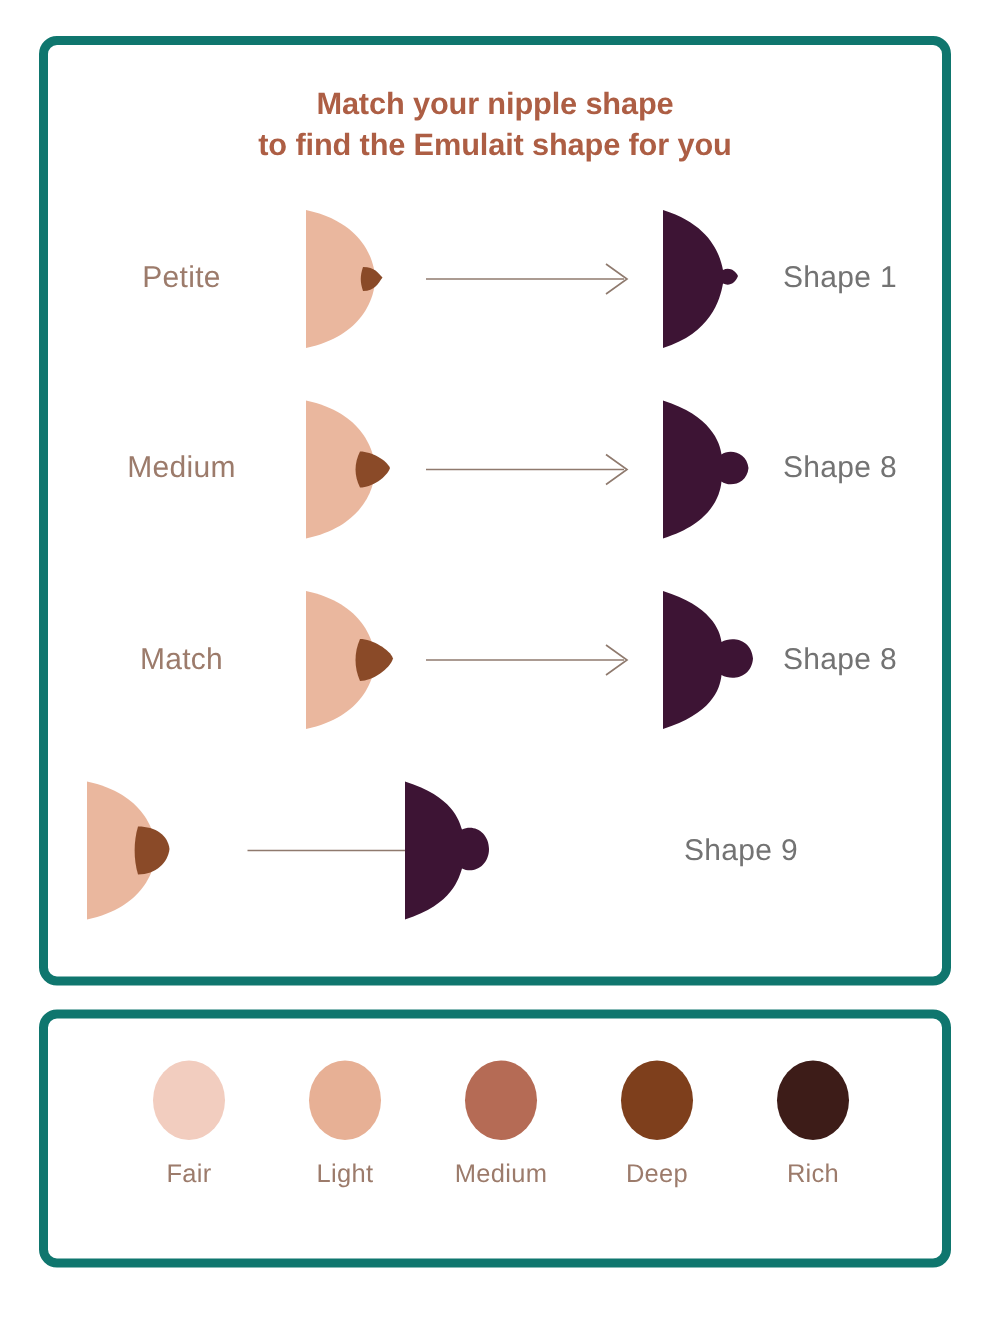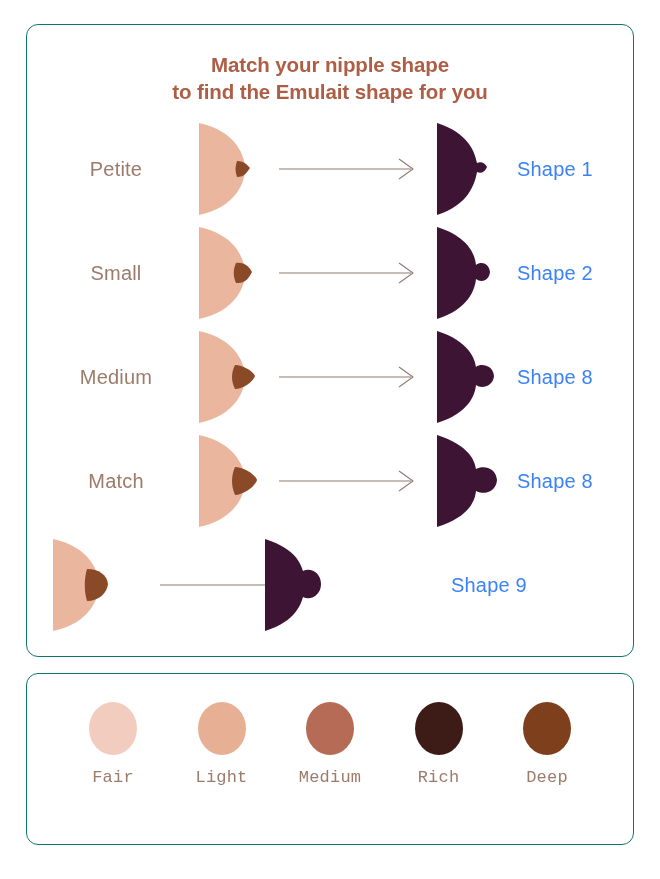--- a/index.html
+++ b/index.html
@@ -21,21 +21,21 @@
     height: 879px;
     box-sizing: border-box;
     padding: 24px 26px 22px 26px;
     display: flex;
     flex-direction: column;
     gap: 16px;
   }
 
   
   .card {
-    border: 1px solid #0f766e;
+    border: 6px solid #0f766e;
     border-radius: 12px;
     background: #ffffff;
     box-sizing: border-box;
   }
 
   .card-match {
     flex: 0 0 633px;
     height: 633px;
     padding: 26px 24px 20px 24px;
     display: flex;
@@ -93,21 +93,21 @@
     font-size: 20px;
     color: #9c7b6b;
     letter-spacing: 0.2px;
     white-space: nowrap;
   }
 
   .shape-label {
     text-align: left;
     padding-left: 16px;
     font-size: 20px;
-    color: #3b82f6;
+    color: #737373;
     letter-spacing: 0.2px;
     white-space: nowrap;
   }
 
   .breast-cell, .nipple-cell {
     display: flex;
     align-items: center;
     justify-content: center;
     height: 100%;
   }
@@ -121,23 +121,22 @@
     height: 100%;
   }
 
   svg { display: block; overflow: visible; }
 
   
   .swatches {
     flex: 1 1 auto;
     display: flex;
     align-items: flex-start;
-    justify-content: space-between;
+    justify-content: flex-end;
     padding: 8px 10px 0 10px;
-    font-family: Liberation Mono, monospace;
   }
 
   .swatch {
     display: flex;
     flex-direction: column;
     align-items: center;
     width: 104px;
   }
 
   .swatch-dot {
@@ -180,41 +179,20 @@
           </svg>
         </div>
         <div class="nipple-cell">
           <svg width="58" height="96" viewBox="0 0 58 96">
             <path d="M2 2 C 34 12, 40 32, 42 42 C 46 40, 50 42, 52 46 C 50 51, 46 53, 42 51 C 40 62, 34 84, 2 94 Z" fill="#3d1434"></path>
           </svg>
         </div>
         <div class="shape-label">Shape 1</div>
       </div>
 
-      <div class="row">
-        <div class="row-label">Small</div>
-        <div class="breast-cell">
-          <svg width="58" height="96" viewBox="0 0 58 96">
-            <path d="M2 2 C 40 10, 48 36, 48 48 C 48 60, 40 86, 2 94 Z" fill="#eab79e"></path>
-            <path d="M39 38 C 48 37, 52 42, 55 47 C 52 53, 48 59, 39 58 C 36 51, 36 45, 39 38 Z" fill="#8a4a28"></path>
-          </svg>
-        </div>
-        <div class="arrow-cell">
-          <svg width="140" height="22" viewBox="0 0 140 22">
-            <line x1="0" y1="11" x2="132" y2="11" stroke="#8f7a6e" stroke-width="1.1"></line>
-            <polyline points="120,1 134,11 120,21" fill="none" stroke="#8f7a6e" stroke-width="1.1"></polyline>
-          </svg>
-        </div>
-        <div class="nipple-cell">
-          <svg width="58" height="96" viewBox="0 0 58 96">
-            <path d="M2 2 C 34 12, 40 30, 41 40 C 46 36, 54 38, 55 47 C 54 56, 46 58, 41 54 C 40 64, 34 84, 2 94 Z" fill="#3d1434"></path>
-          </svg>
-        </div>
-        <div class="shape-label">Shape 2</div>
-      </div>
 
       <div class="row">
         <div class="row-label">Medium</div>
         <div class="breast-cell">
           <svg width="58" height="96" viewBox="0 0 58 96">
             <path d="M2 2 C 40 10, 48 36, 48 48 C 48 60, 40 86, 2 94 Z" fill="#eab79e"></path>
             <path d="M38 36 C 46 36, 56 42, 58 47 C 56 53, 46 60, 38 60 C 34 52, 34 44, 38 36 Z" fill="#8a4a28"></path>
           </svg>
         </div>
         <div class="arrow-cell">
@@ -290,25 +268,25 @@
         <div class="swatch-dot" style="background: rgb(231, 176, 149);"></div>
         <div class="swatch-name">Light</div>
       </div>
 
       <div class="swatch">
         <div class="swatch-dot" style="background: rgb(181, 107, 85);"></div>
         <div class="swatch-name">Medium</div>
       </div>
 
       <div class="swatch">
+        <div class="swatch-dot" style="background: rgb(126, 63, 28);"></div>
+        <div class="swatch-name">Deep</div>
+      </div>
+
+      <div class="swatch">
         <div class="swatch-dot" style="background: rgb(61, 28, 24);"></div>
         <div class="swatch-name">Rich</div>
       </div>
 
-      <div class="swatch">
-        <div class="swatch-dot" style="background: rgb(126, 63, 28);"></div>
-        <div class="swatch-name">Deep</div>
-      </div>
-
     </div>
   </section>
 
 </div>
 
 </body></html>

